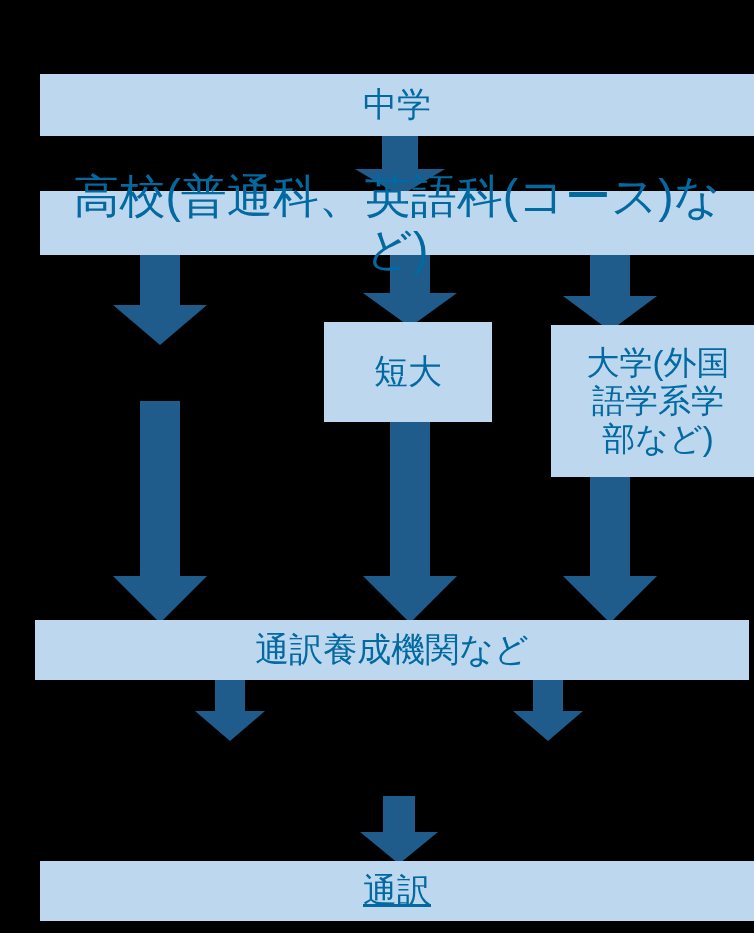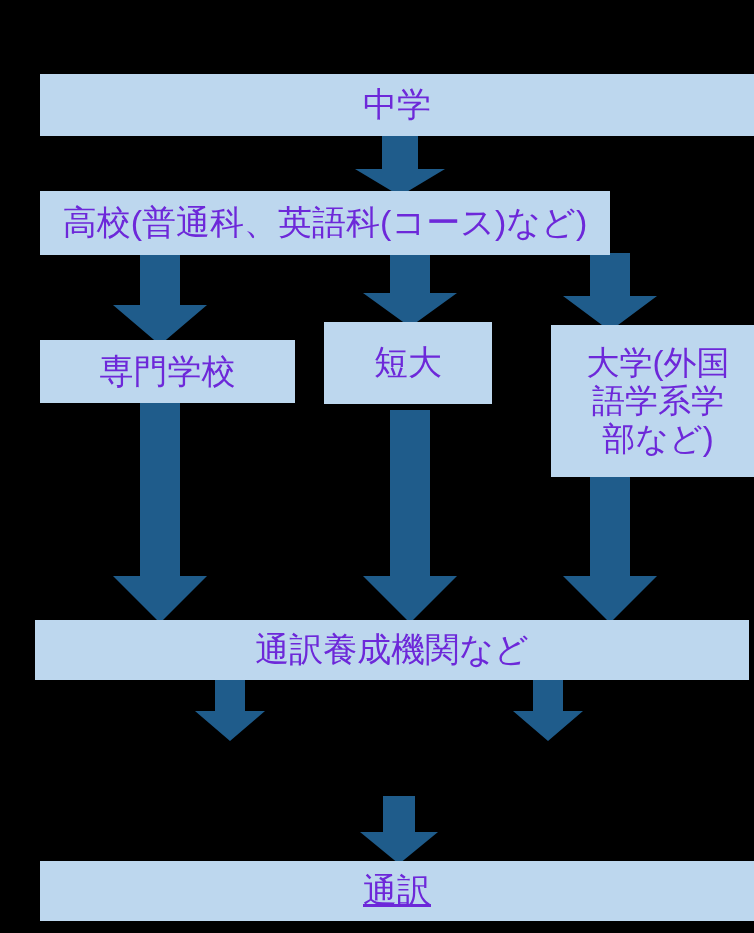--- a/index.html
+++ b/index.html
@@ -11,21 +11,21 @@
     position: relative;
     width: 754px;
     height: 933px;
     background: #000000;
     overflow: hidden;
     font-family: "Liberation Sans", "DejaVu Sans", sans-serif;
   }
   .node {
     position: absolute;
     background: #bdd7ee;
-    color: #6d28d9;
+    color: #0369a1;
     display: flex;
     align-items: center;
     justify-content: center;
     text-align: center;
     line-height: 1.16;
     box-sizing: border-box;
     z-index: 2;
   }
   .node-label {
     display: block;
@@ -35,23 +35,23 @@
     box-sizing: border-box;
   }
   .arrow {
     position: absolute;
     z-index: 1;
   }
   .arrow svg { display: block; width: 100%; height: 100%; }
 
   
   #node-chugaku      { left: 40px;  top: 74px;  width: 714px; height: 62px;  font-size: 34px; }
-  #node-koukou       { left: 40px;  top: 191px; width: 570px; height: 64px;  font-size: 34px; }
+  #node-koukou       { left: 40px;  top: 191px; width: 714px; height: 64px;  font-size: 46px; }
   #node-senmon       { left: 40px;  top: 340px; width: 255px; height: 63px;  font-size: 34px; }
-  #node-tandai       { left: 324px; top: 322px; width: 168px; height: 82px;  font-size: 34px; }
+  #node-tandai       { left: 324px; top: 322px; width: 168px; height: 100px;  font-size: 34px; }
   #node-daigaku      { left: 540px; top: 325px; width: 214px; height: 152px; font-size: 33px; margin-left: 11px; }
   #node-youseikikan  { left: 35px;  top: 620px; width: 714px; height: 60px;  font-size: 34px; }
   #node-hakenkaisha  { left: 40px;  top: 738px; width: 714px; height: 60px;  font-size: 34px; }
   #node-tsuuyaku     { left: 40px;  top: 861px; width: 714px; height: 60px;  font-size: 34px; text-decoration: underline; }
 
   
   #arrow-chugaku-koukou   { left: 355px; top: 136px; width: 90px;  height: 60px; }
   #arrow-koukou-senmon    { left: 113px; top: 253px; width: 94px;  height: 92px; }
   #arrow-koukou-tandai    { left: 363px; top: 253px; width: 94px;  height: 74px; }
   #arrow-koukou-daigaku   { left: 563px; top: 253px; width: 94px;  height: 78px; }
@@ -128,23 +128,20 @@
   </div>
 
   <div class="node" id="node-chugaku">
     <span class="node-label">中学</span>
   </div>
 
   <div class="node" id="node-koukou">
     <span class="node-label">高校(普通科、英語科(コース)など)</span>
   </div>
 
-  <div class="node" id="node-senmon">
-    <span class="node-label">専門学校</span>
-  </div>
 
   <div class="node" id="node-tandai">
     <span class="node-label">短大</span>
   </div>
 
   <div class="node" id="node-daigaku">
     <span class="node-label">大学(外国
 語学系学
 部など)</span>
   </div>

